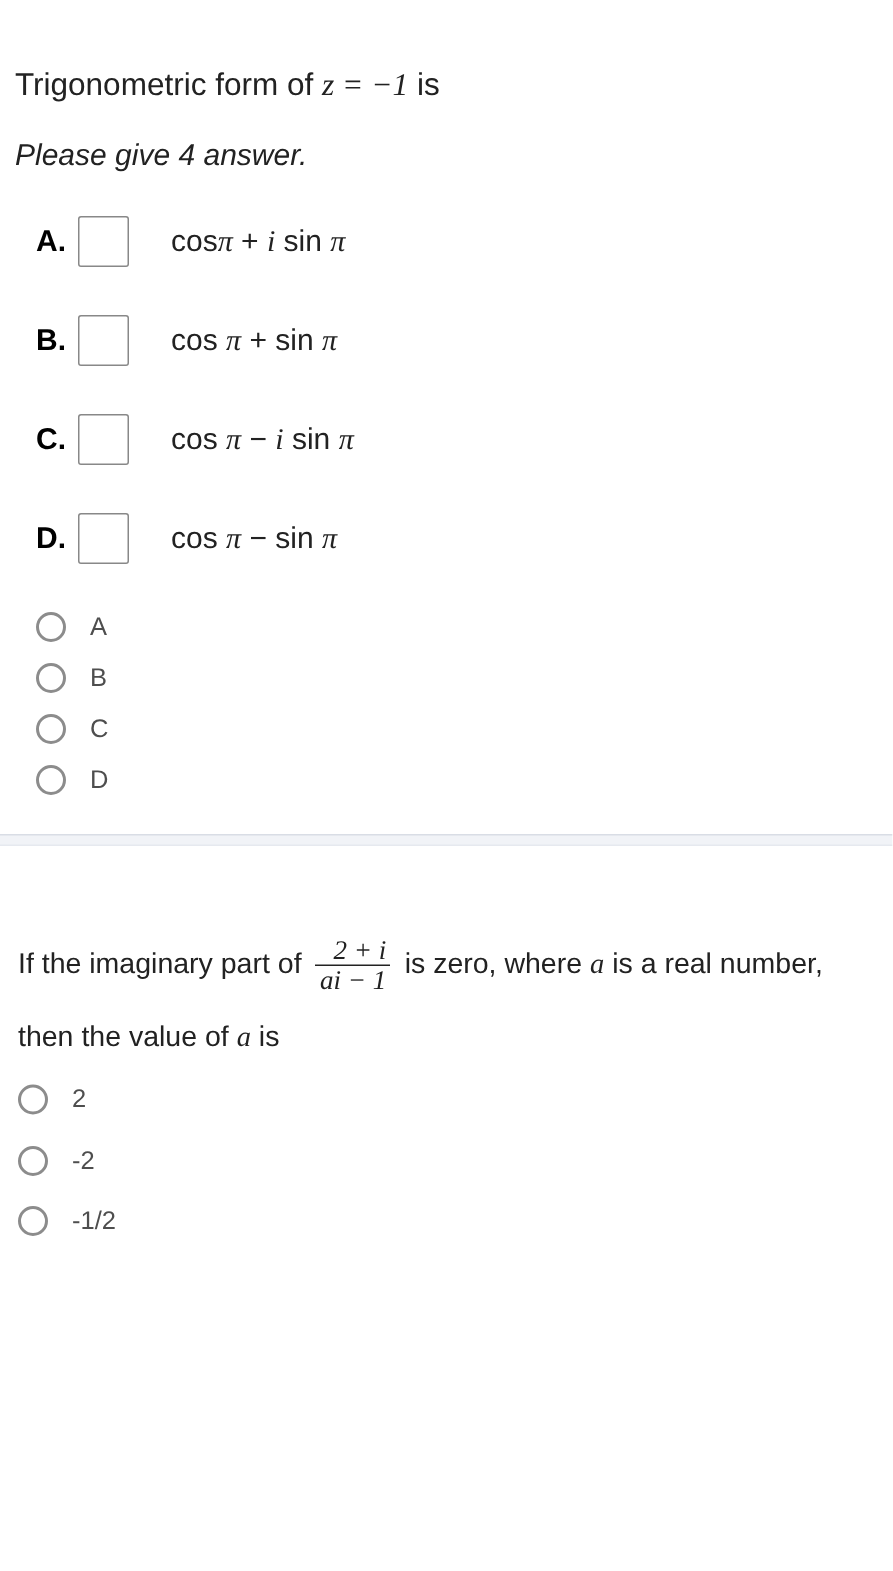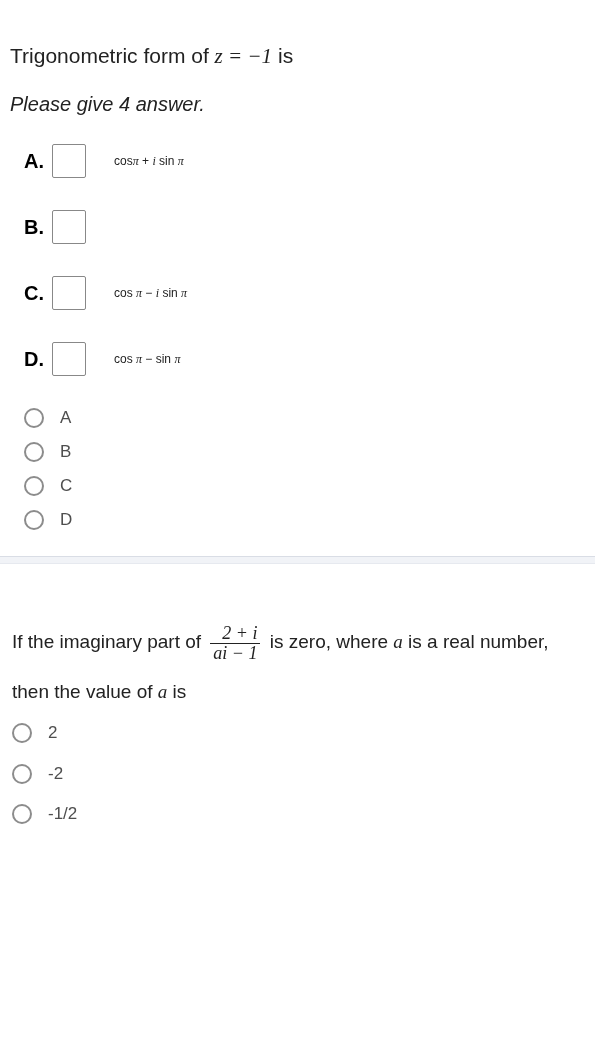--- a/index.html
+++ b/index.html
@@ -18,21 +18,21 @@
   .choice-row { display:flex; align-items:center; margin-bottom:32px; }
   .clabel { width:28px; font-size:20px; font-weight:bold; color:#000; }
   .cbox {
     width:34px; height:34px;
     border:1px solid #888;
     background:#fff;
     border-radius:2px;
     margin-right:28px;
     box-sizing:border-box;
   }
-  .cexpr { font-size:12px; }
+  .cexpr { font-size:20px; }
   .i { font-style:italic; font-family:"Times New Roman", serif; }
   .radios { padding-left:14px; margin-top:6px; }
   .radio-row { display:flex; align-items:center; margin-bottom:14px; color:#4e4e4e; }
   .radio {
     width:20px; height:20px;
     border:2px solid #8c8c8c;
     border-radius:50%;
     background:#fff;
     margin-right:16px;
     box-sizing:border-box;
@@ -72,20 +72,21 @@
 
   <div class="choices">
     <div class="choice-row">
       <div class="clabel">A.</div>
       <div class="cbox"></div>
       <div class="cexpr">cos<span class="i">π</span> + <span class="i">i</span> sin <span class="i">π</span></div>
     </div>
     <div class="choice-row">
       <div class="clabel">B.</div>
       <div class="cbox"></div>
+      <div class="cexpr">cos <span class="i">π</span> + sin <span class="i">π</span></div>
     </div>
     <div class="choice-row">
       <div class="clabel">C.</div>
       <div class="cbox"></div>
       <div class="cexpr">cos <span class="i">π</span> − <span class="i">i</span> sin <span class="i">π</span></div>
     </div>
     <div class="choice-row">
       <div class="clabel">D.</div>
       <div class="cbox"></div>
       <div class="cexpr">cos <span class="i">π</span> − sin <span class="i">π</span></div>

